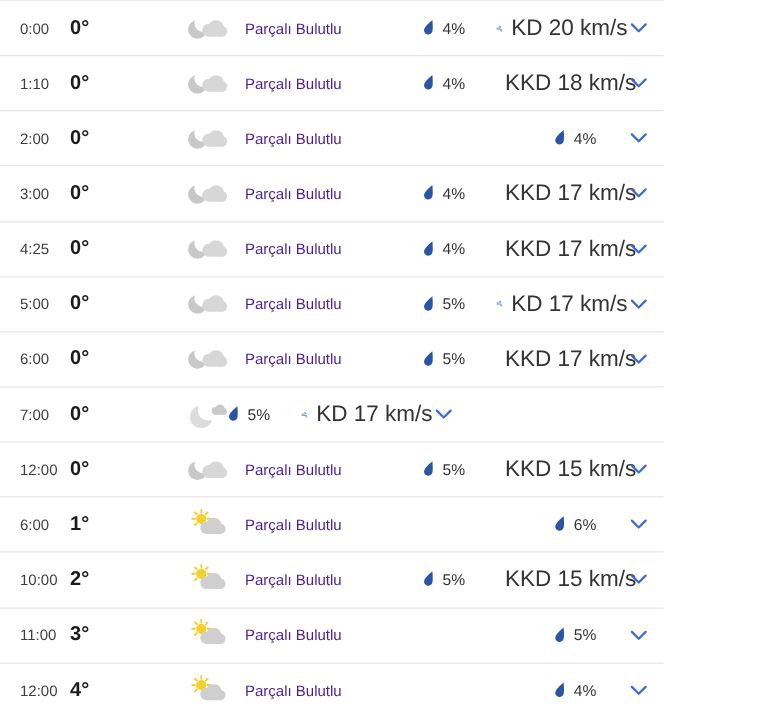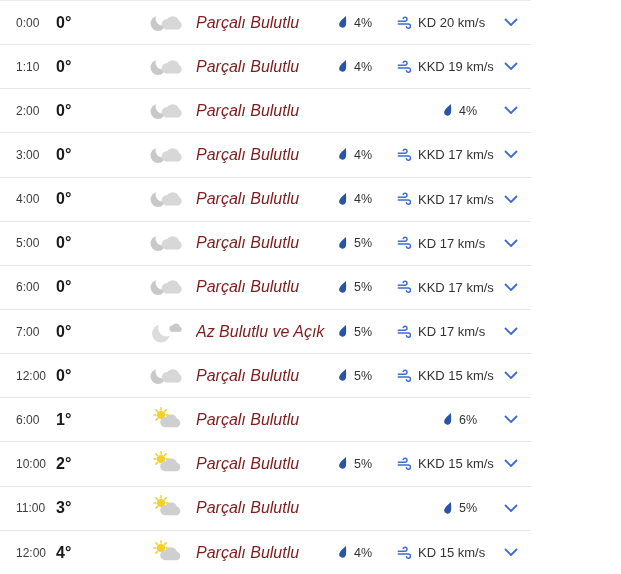--- a/index.html
+++ b/index.html
@@ -4,23 +4,23 @@
 <style>
   html,body{margin:0;padding:0;background:#fff;}
   body{font-family:"Liberation Sans","DejaVu Sans",sans-serif;-webkit-font-smoothing:antialiased;}
   .weather-table{width:531px;height:574px;background:#fff;border-top:1px solid #ececec;box-sizing:border-box;overflow:hidden;}
   .row{display:flex;align-items:center;height:44.15px;box-sizing:border-box;border-bottom:1px solid #e6e6e6;cursor:pointer;}
   .row:last-child{border-bottom:none;justify-content:space-between;}
   .c-time{width:56px;padding-left:16px;box-sizing:border-box;font-size:12px;color:#3d3d3d;flex:none;}
   .c-temp{width:56px;font-size:16px;font-weight:700;color:#1b1b1b;flex:none;letter-spacing:.2px;}
   .c-icon{width:34px;height:26px;margin-left:36px;flex:none;display:flex;align-items:center;justify-content:center;}
   .c-icon svg{display:block;}
-  .c-cond{flex:1;margin-left:14px;font-size:16px;color:#7f1d1d;white-space:nowrap;overflow:hidden;font-style:italic;}
+  .c-cond{flex:1;margin-left:14px;font-size:12px;color:#4c1d95;white-space:nowrap;overflow:hidden;}
   .c-precip{width:59px;flex:none;display:flex;align-items:center;gap:5px;font-size:12.5px;color:#333;}
-  .c-wind{width:105px;flex:none;display:flex;align-items:center;gap:7px;font-size:13px;color:#333;white-space:nowrap;}
+  .c-wind{width:105px;flex:none;display:flex;align-items:center;gap:7px;font-size:18px;color:#333;white-space:nowrap;}
   .c-chevron{width:29px;flex:none;display:flex;align-items:center;justify-content:flex-start;padding-left:2px;box-sizing:border-box;}
 </style>
 </head>
 <body>
 
 <div class="weather-table">
   <div class="row">
     <div class="c-time">0:00</div>
     <div class="c-temp">0°</div>
     <div class="c-icon">
@@ -84,21 +84,21 @@
       </svg>
       <span>4%</span>
     </div>
     <div class="c-wind">
       <svg width="14" height="14" viewBox="0 0 14 14">
         <g fill="none" stroke="#3e6bd3" stroke-width="1.5" stroke-linecap="round">
           <path d="M1.3 5.2 h6.9 a2 2 0 1 0 -2 -2.7"></path>
           <path d="M1.3 8 h10.2 a2.1 2.1 0 1 1 -2.1 2.8"></path>
         </g>
       </svg>
-      <span>KKD 19 km/s</span>
+      <span>KKD 18 km/s</span>
     </div>
     <div class="c-chevron">
       <svg width="14" height="9" viewBox="0 0 14 9">
         <polyline points="1.5,1.5 7,7 12.5,1.5" fill="none" stroke="#3e6bd3" stroke-width="1.8" stroke-linecap="round" stroke-linejoin="round"></polyline>
       </svg>
     </div>
   </div>
 
   <div class="row">
     <div class="c-time">2:00</div>
@@ -165,21 +165,21 @@
       <span>KKD 17 km/s</span>
     </div>
     <div class="c-chevron">
       <svg width="14" height="9" viewBox="0 0 14 9">
         <polyline points="1.5,1.5 7,7 12.5,1.5" fill="none" stroke="#3e6bd3" stroke-width="1.8" stroke-linecap="round" stroke-linejoin="round"></polyline>
       </svg>
     </div>
   </div>
 
   <div class="row">
-    <div class="c-time">4:00</div>
+    <div class="c-time">4:25</div>
     <div class="c-temp">0°</div>
     <div class="c-icon">
 
       <svg width="34" height="26" viewBox="0 0 34 26">
         <circle cx="10" cy="13.5" r="7.5" fill="#c8c8c8"></circle>
         <circle cx="14.5" cy="8.5" r="7" fill="#ffffff"></circle>
         <g fill="#d7d7d7">
           <circle cx="19" cy="14.2" r="5.2"></circle>
           <circle cx="24.8" cy="12.6" r="6.4"></circle>
           <circle cx="29.4" cy="15.1" r="4.3"></circle>
@@ -301,21 +301,20 @@
         <circle cx="18.5" cy="9" r="8.4" fill="#ffffff"></circle>
         <g fill="#c9c9c9">
           <circle cx="24.5" cy="9.6" r="3.1"></circle>
           <circle cx="28" cy="8.4" r="3.8"></circle>
           <circle cx="31" cy="10.2" r="2.6"></circle>
           <rect x="23" y="9.2" width="9.6" height="3.6" rx="1.8"></rect>
         </g>
       </svg>
 
     </div>
-    <div class="c-cond">Az Bulutlu ve Açık</div>
     <div class="c-precip">
       <svg width="11" height="15" viewBox="0 0 11 15">
         <path d="M5.8 0.6 C5.8 0.6 1.8 6.9 1.8 9.4 a3.4 3.4 0 0 0 6.8 0 C8.6 6.9 5.8 0.6 5.8 0.6 Z" fill="#2a55a5" transform="rotate(18 5.5 7.5)"></path>
       </svg>
       <span>5%</span>
     </div>
     <div class="c-wind">
       <svg width="14" height="14" viewBox="0 0 14 14">
         <g fill="none" stroke="#3e6bd3" stroke-width="1.5" stroke-linecap="round">
           <path d="M1.3 5.2 h6.9 a2 2 0 1 0 -2 -2.7"></path>
@@ -514,28 +513,19 @@
         </g>
       </svg>
     </div>
     <div class="c-cond">Parçalı Bulutlu</div>
     <div class="c-precip">
       <svg width="11" height="15" viewBox="0 0 11 15">
         <path d="M5.8 0.6 C5.8 0.6 1.8 6.9 1.8 9.4 a3.4 3.4 0 0 0 6.8 0 C8.6 6.9 5.8 0.6 5.8 0.6 Z" fill="#2a55a5" transform="rotate(18 5.5 7.5)"></path>
       </svg>
       <span>4%</span>
     </div>
-    <div class="c-wind">
-      <svg width="14" height="14" viewBox="0 0 14 14">
-        <g fill="none" stroke="#3e6bd3" stroke-width="1.5" stroke-linecap="round">
-          <path d="M1.3 5.2 h6.9 a2 2 0 1 0 -2 -2.7"></path>
-          <path d="M1.3 8 h10.2 a2.1 2.1 0 1 1 -2.1 2.8"></path>
-        </g>
-      </svg>
-      <span>KD 15 km/s</span>
-    </div>
     <div class="c-chevron">
       <svg width="14" height="9" viewBox="0 0 14 9">
         <polyline points="1.5,1.5 7,7 12.5,1.5" fill="none" stroke="#3e6bd3" stroke-width="1.8" stroke-linecap="round" stroke-linejoin="round"></polyline>
       </svg>
     </div>
   </div>
 </div>
 
 </body></html>

